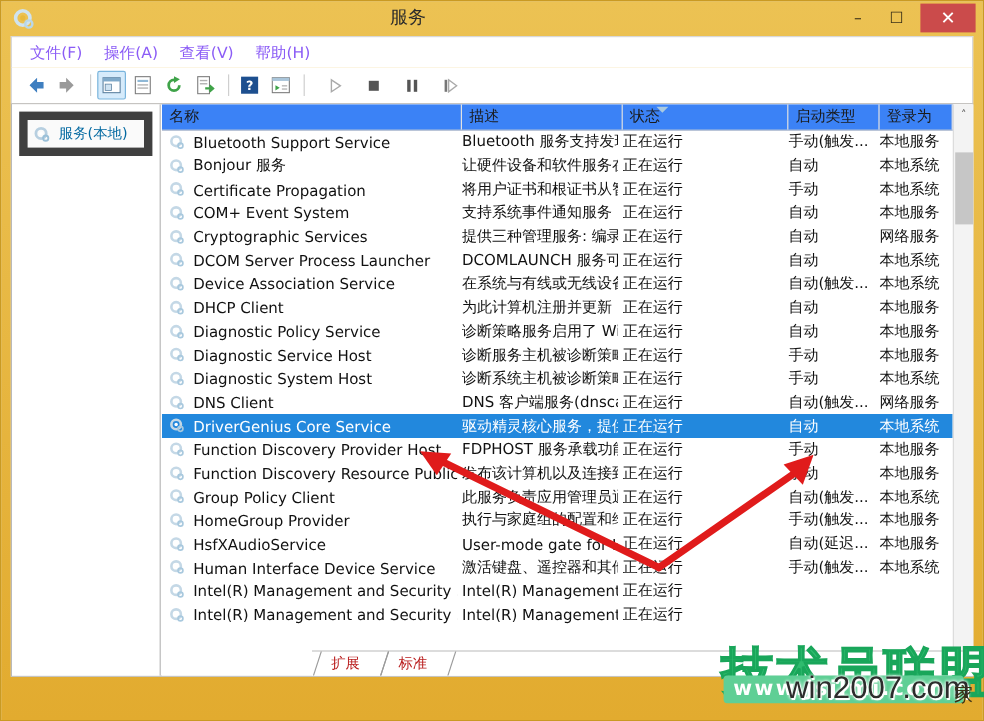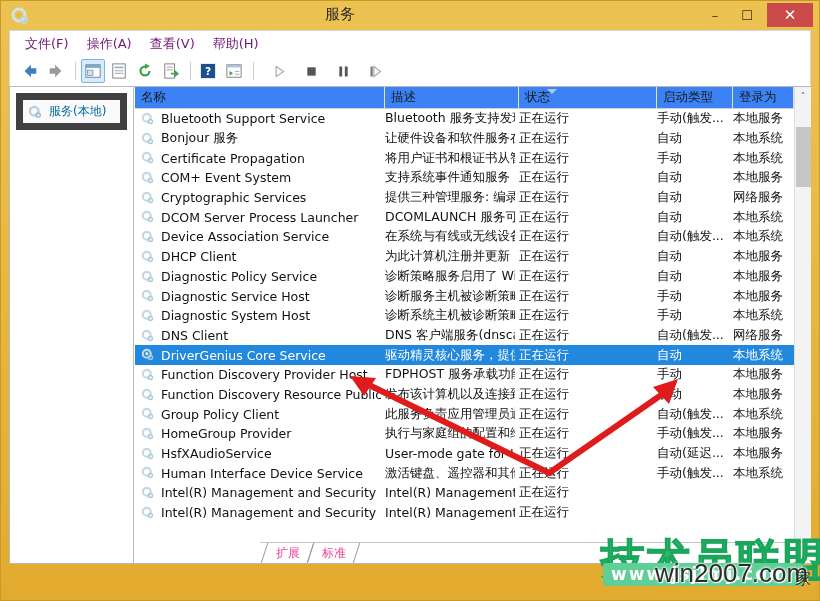--- a/index.html
+++ b/index.html
@@ -44,21 +44,21 @@
   }
 
   
   #menubar {
     position: absolute; left: 8px; top: 29px; width: 802px; height: 26px;
     background: #ffffff;
     border: 1px solid #d8d8d8; border-bottom: none;
     display: flex; align-items: center;
   }
   .menu-item {
-    padding: 5px 9px; font-size: 13px; color: #701a75;
+    padding: 5px 9px; font-size: 13px; color: #8b5cf6;
     font-family: "DejaVu Sans", sans-serif; white-space: nowrap;
   }
   .menu-item:first-child { margin-left: 6px; }
 
   
   #toolbar {
     position: absolute; left: 8px; top: 55px; width: 802px; height: 30px;
     background: #ffffff;
     border: 1px solid #d8d8d8; border-top: none; border-bottom: none;
     display: flex; align-items: center; padding-left: 8px;
@@ -151,22 +151,22 @@
     background: #c6c6c6;
   }
 
   
   #tabs {
     position: absolute; left: 125px; bottom: 0; width: 676px; height: 21px;
     border-top: 1px solid #c6c6c6; background: #ffffff;
     display: flex; align-items: flex-end; padding-left: 4px;
   }
   .tab {
-    position: relative; height: 20px; padding: 0 10px 0 12px;
-    font-size: 12px; color: #ec4899;
+    position: relative; height: 20px; padding: 0 20px 0 12px;
+    font-size: 12px; color: #b91c1c;
     font-family: "DejaVu Sans", sans-serif;
     display: flex; align-items: center;
   }
   .tab::before {
     content: ""; position: absolute; left: 0; top: 0;
     width: 9px; height: 20px;
     border-left: 1px solid #9a9a9a;
     transform: skewX(-18deg);
   }
   .tab::after {

